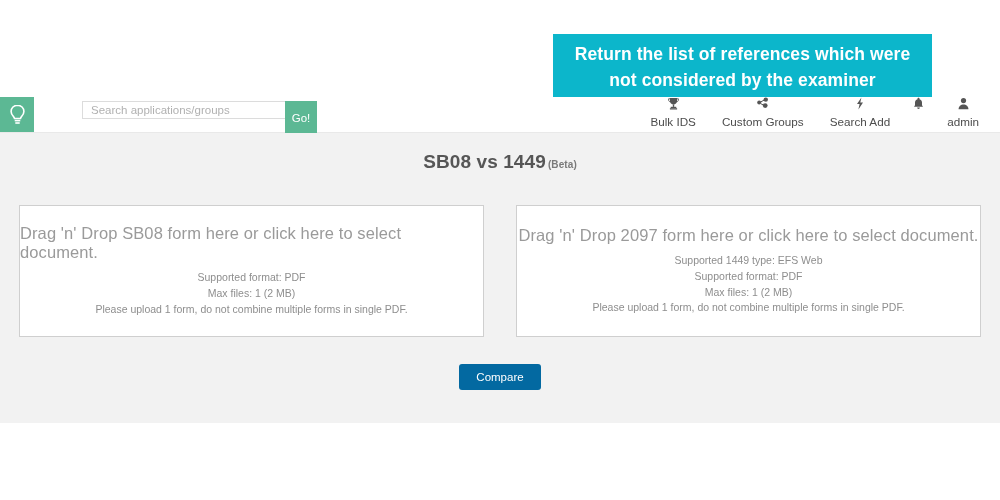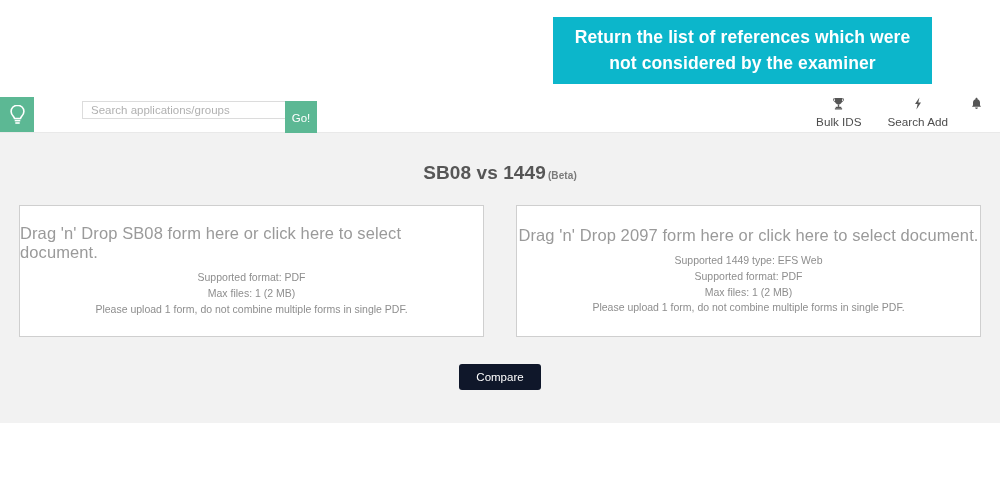--- a/index.html
+++ b/index.html
@@ -7,21 +7,21 @@
     width: 1000px; height: 500px;
     background: #ffffff;
     font-family: "Liberation Sans", sans-serif;
     overflow: hidden;
   }
   .page { position: relative; width: 1000px; height: 500px; background: #fff; }
 
   
   .annot-banner {
     position: absolute;
-    left: 553px; top: 17px;
+    left: 553px; top: 34px;
     width: 379px; height: 67px;
     background: #0cb6cb;
     display: flex; align-items: center; justify-content: center;
     text-align: center;
     padding: 2px 10px;
   }
   .annot-banner .annot-text {
     color: #ffffff;
     font-size: 17.5px;
     font-weight: bold;
@@ -100,21 +100,21 @@
   }
 
   
   .content {
     position: absolute; left: 0; top: 133px;
     width: 1000px; height: 290px;
     background: #f2f2f2;
   }
   .page-title {
     text-align: center;
-    margin-top: 29px;
+    margin-top: 18px;
     color: #565656;
     font-size: 19px;
     font-weight: bold;
     letter-spacing: .1px;
   }
   .page-title .beta {
     font-size: 10px;
     font-weight: bold;
     color: #7a7a7a;
     vertical-align: baseline;
@@ -150,21 +150,21 @@
     color: #8e8e8e;
     line-height: 1.52;
   }
 
   .compare-wrap {
     position: absolute; left: 0; top: 231px;
     width: 1000px;
     display: flex; justify-content: center;
   }
   .compare-btn {
-    background: #0f172a;
+    background: #0369a1;
     color: #ffffff;
     border: none;
     font-family: "Liberation Sans", sans-serif;
     font-size: 11.5px;
     padding: 7px 17px;
     border-radius: 3px;
     cursor: pointer;
   }
 
   .footer-space {
@@ -207,40 +207,61 @@
             <path d="M2 1h7v3.2c0 1.9-1.6 3.3-3.5 3.3S2 6.1 2 4.2V1z" fill="#555"></path>
             <path d="M2 1.8H.6v1.1c0 1 .7 1.8 1.7 1.9M9 1.8h1.4v1.1c0 1-.7 1.8-1.7 1.9" fill="none" stroke="#555" stroke-width=".9"></path>
             <rect x="4.8" y="7.4" width="1.4" height="2.5" fill="#555"></rect>
             <rect x="2.7" y="9.8" width="5.6" height="1.2" fill="#555"></rect>
             <rect x="1.9" y="11.2" width="7.2" height="1.3" fill="#555"></rect>
           </svg>
         </span>
         <span>Bulk IDS</span>
       </a>
 
+      <a class="nav-item">
+        <span class="ic">
+          <svg width="14" height="13" viewBox="0 0 14 13">
+            <circle cx="9.8" cy="2.6" r="2.2" fill="#555"></circle>
+            <circle cx="3.2" cy="5.6" r="2.0" fill="#555"></circle>
+            <circle cx="9.2" cy="8.6" r="2.4" fill="#555"></circle>
+            <path d="M4.9 4.8L8 3.2M5 6.8l2.4 1.2" stroke="#555" stroke-width="1" fill="none"></path>
+          </svg>
+        </span>
+        <span>Custom Groups</span>
+      </a>
 
       <a class="nav-item">
         <span class="ic">
           <svg width="8" height="13" viewBox="0 0 8 13">
             <path d="M5.4.5L1 7.1h2.6L2.4 12.5 7 5.6H4.3z" fill="#555"></path>
           </svg>
         </span>
         <span>Search Add</span>
       </a>
 
 
       <a class="nav-item icon-only">
         <span class="ic">
           <svg width="11" height="13" viewBox="0 0 11 13">
             <path d="M5.5.8c-.6 0-1 .4-1 1v.4C2.9 2.6 2 3.9 2 5.6v2.6L1 9.8h9l-1-1.6V5.6c0-1.7-.9-3-2.5-3.4v-.4c0-.6-.4-1-1-1z" fill="#555"></path>
             <path d="M4.1 10.5a1.4 1.4 0 0 0 2.8 0z" fill="#555"></path>
           </svg>
         </span>
       </a>
 
+      <a class="nav-item">
+        <span class="ic">
+          <svg width="11" height="13" viewBox="0 0 11 13">
+            <circle cx="5.5" cy="3.6" r="2.6" fill="#555"></circle>
+            <path d="M.6 12.2c0-2.8 2.2-4.6 4.9-4.6s4.9 1.8 4.9 4.6z" fill="#555"></path>
+          </svg>
+        </span>
+        <span>admin</span>
+        <span class="caret"></span>
+      </a>
 
     </div>
   </div>
 
   <div class="content">
 
     <div class="page-title">
       <span>SB08 vs 1449</span><span class="beta">(Beta)</span>
     </div>
 

